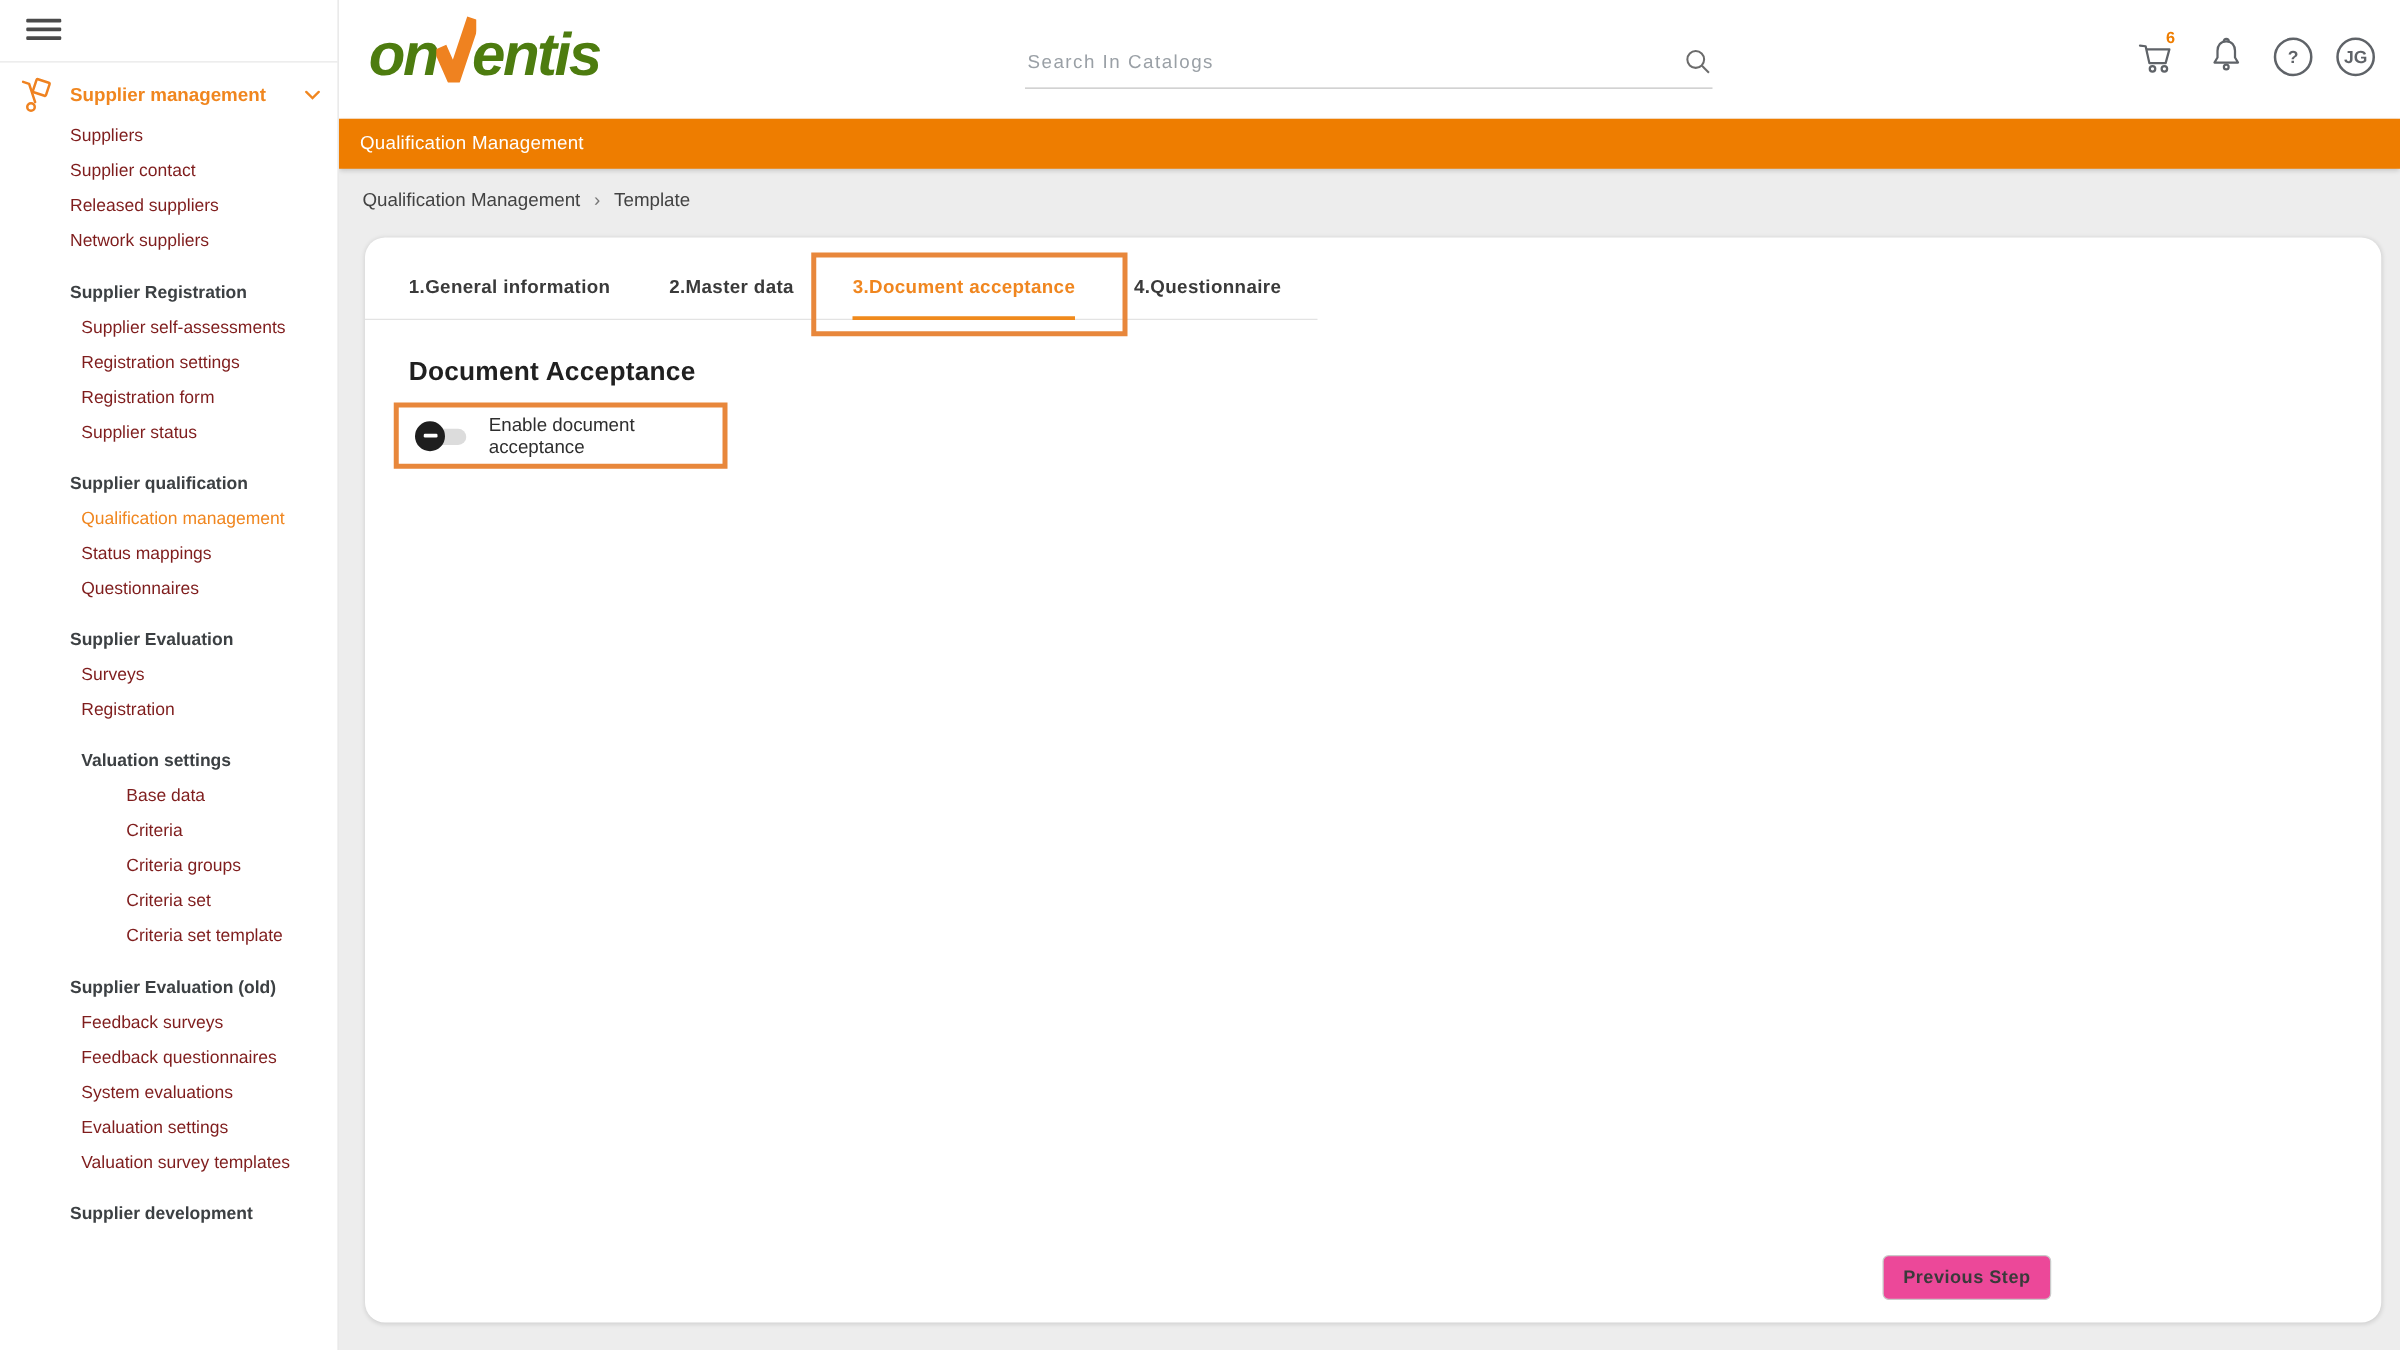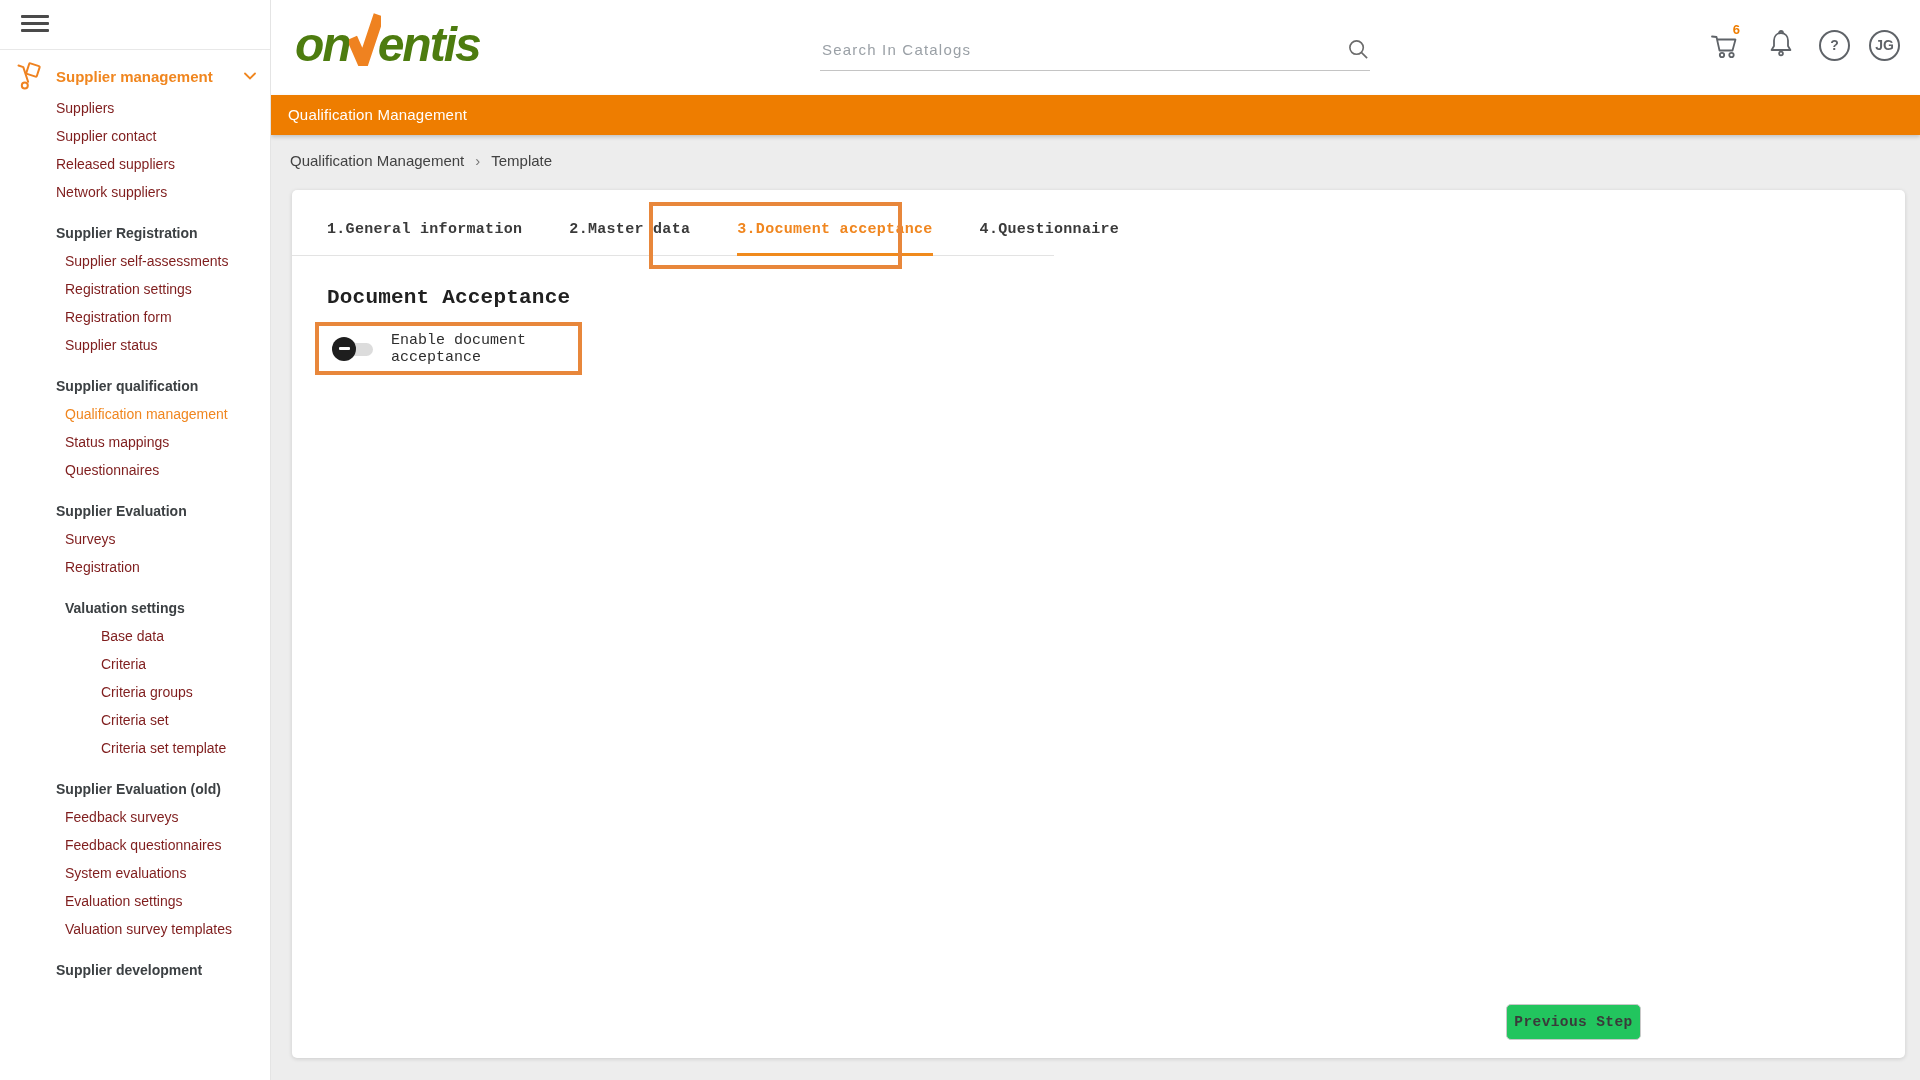--- a/index.html
+++ b/index.html
@@ -47,41 +47,41 @@
   .app-bar{position:absolute;top:95px;left:0;right:0;height:40px;
     background:var(--brand-orange,#EE7D00);color:#fff;font-size:15px;line-height:40px;
     padding-left:17px;letter-spacing:0.2px;box-shadow:0 2px 4px rgba(0,0,0,0.18);z-index:2;}
   .content-bg{position:absolute;top:135px;left:0;right:0;bottom:0;background:#EDEDED;}
   .breadcrumb{position:absolute;top:17px;left:19px;display:flex;align-items:center;gap:11px;
     font-size:15px;color:#424242;}
   .crumb-root{cursor:pointer;}
   .crumb-sep{color:#757575;font-size:15px;}
   
   .card{position:absolute;top:55px;left:21px;right:15px;bottom:22px;background:#fff;
-    border-radius:5px;box-shadow:0 1px 4px rgba(0,0,0,0.14);font-family:Liberation Mono, monospace;}
+    border-radius:16px;box-shadow:0 1px 4px rgba(0,0,0,0.14);}
   .tabs-strip{box-sizing:border-box;width:762px;padding:31px 0 0 35px;display:flex;gap:47px;
     border-bottom:1px solid #E3E3E3;}
   .tab{font-size:15px;font-weight:700;color:#3A3A3A;letter-spacing:0.3px;
     padding-bottom:15px;border-bottom:3px solid transparent;margin-bottom:-1px;cursor:pointer;white-space:nowrap;}
   .tab.active{color:var(--link-orange,#F0861F);border-bottom-color:#F08A1D;}
   .tab-annotation{position:absolute;left:357px;top:12px;width:253px;height:67px;
     border:4px solid var(--annotation-orange,#E8873B);box-sizing:border-box;pointer-events:none;z-index:3;}
   .heading{position:absolute;left:35px;top:96px;font-size:21px;font-weight:800;
     color:#202020;letter-spacing:0.2px;}
   .toggle-box{position:absolute;left:23px;top:132px;width:267px;height:53px;
     border:4px solid var(--annotation-orange,#E8873B);box-sizing:border-box;
     display:flex;align-items:center;padding-left:13px;gap:17px;}
   .toggle{position:relative;width:42px;height:24px;cursor:pointer;flex:none;}
   .toggle .track{position:absolute;left:3px;top:6px;width:38px;height:13px;background:#DCDCDC;border-radius:7px;}
   .toggle .knob{position:absolute;left:0;top:0;width:24px;height:24px;background:#1E1E1E;border-radius:50%;
     display:flex;align-items:center;justify-content:center;}
   .toggle .knob-dash{width:11px;height:2.5px;background:#fff;border-radius:1px;}
   .toggle-label{font-size:15px;color:#2E2E2E;}
   
-  .prev-btn{position:absolute;right:264px;top:814px;width:135px;height:36px;background:#22c55e;
+  .prev-btn{position:absolute;right:264px;top:814px;width:135px;height:36px;background:#ec4899;
     border:1px solid #C9C9C9;border-radius:5px;font-family:inherit;font-size:14.5px;font-weight:700;
     color:#3A3A3A;letter-spacing:0.4px;display:flex;align-items:center;justify-content:center;cursor:pointer;}
   .next-annotation{position:absolute;right:18px;top:797px;width:242px;height:70px;
     border:4px solid var(--annotation-orange,#E8873B);box-sizing:border-box;
     display:flex;align-items:center;justify-content:center;}
   .next-btn{width:218px;height:40px;background:var(--brand-orange,#EE7D00);border:none;border-radius:5px;
     font-family:inherit;font-size:14.5px;font-weight:700;color:#2F1D02;letter-spacing:0.4px;
     cursor:pointer;box-shadow:0 2px 4px rgba(0,0,0,0.25);}
   svg{display:block;}
 </style>

